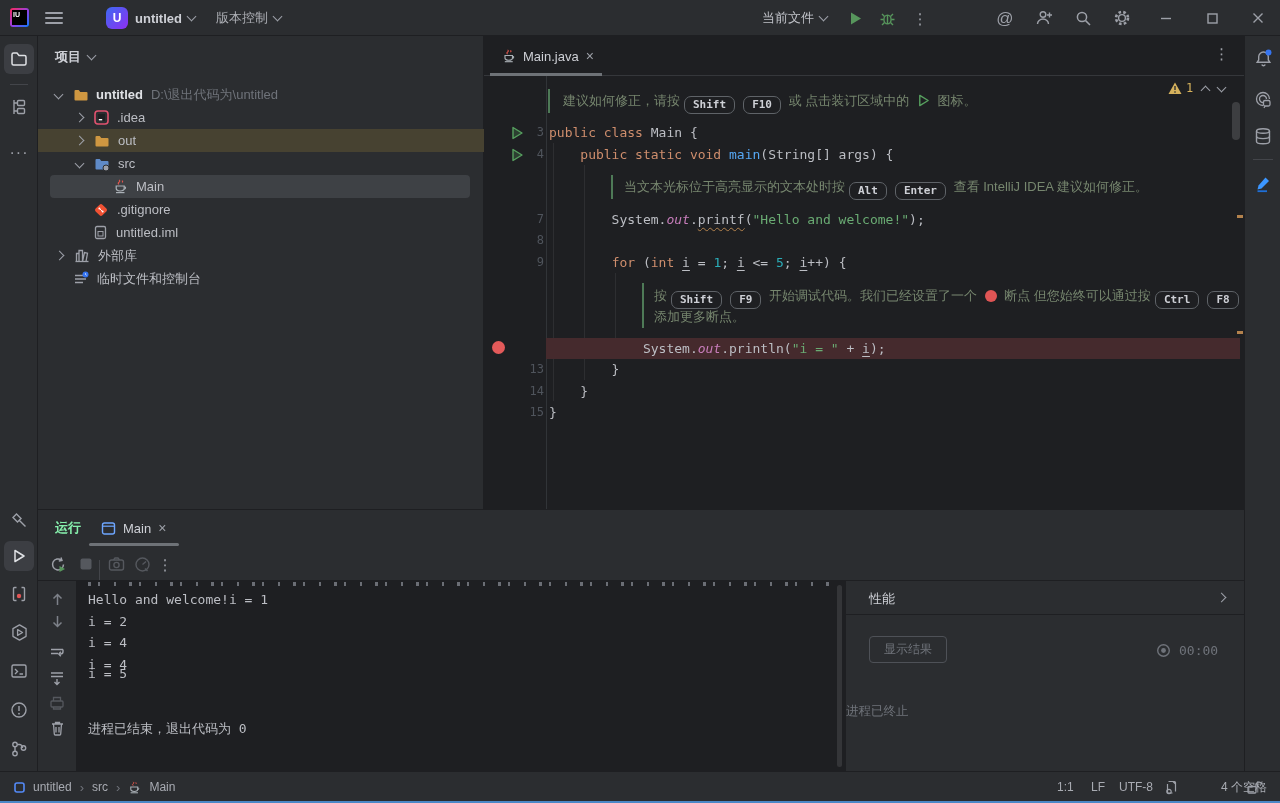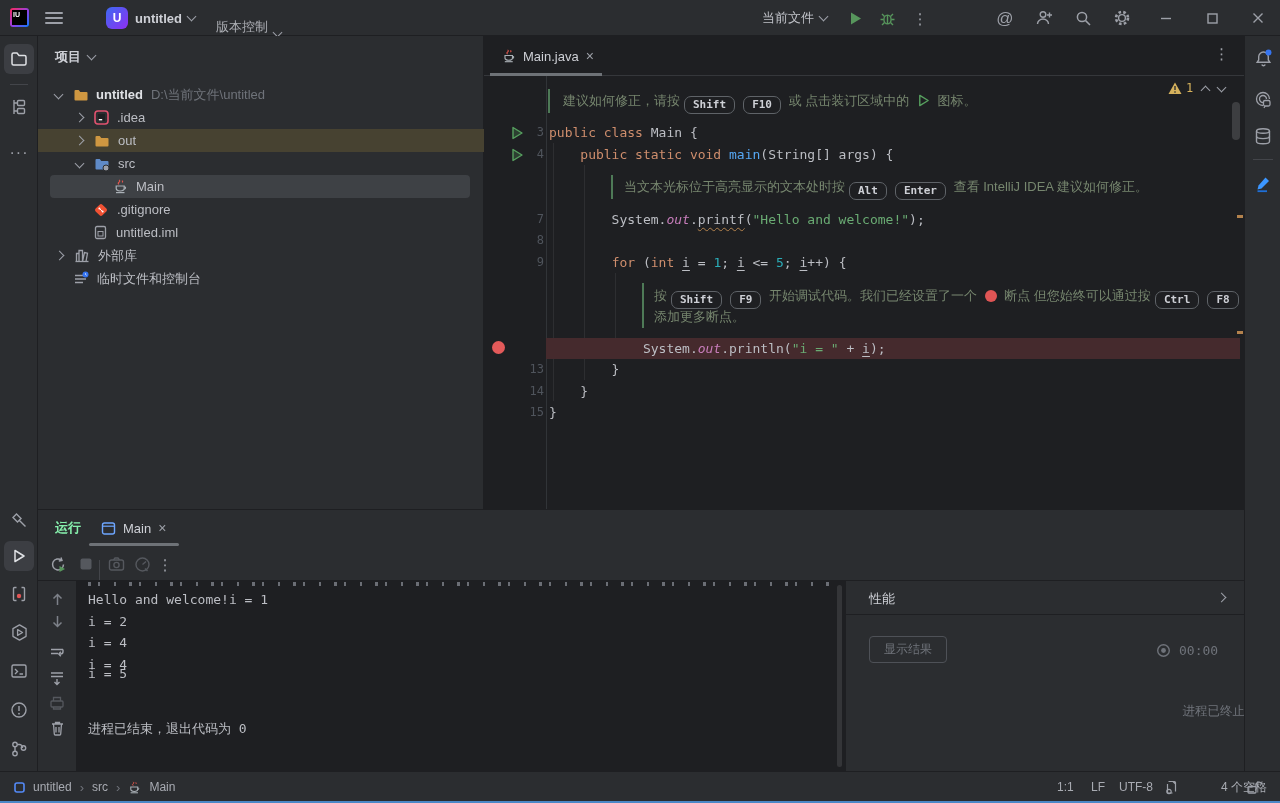--- a/index.html
+++ b/index.html
@@ -97,21 +97,21 @@
     line-height:21.5px; color:#bcbec4; }
   .clipped { position:absolute; left:50px; top:0; width:747px; height:4px;
     background:repeating-linear-gradient(90deg,#6b6e75 0 3px,transparent 3px 10px,#6b6e75 10px 12px,transparent 12px 26px,#6b6e75 26px 28px,transparent 28px 41px); }
   .con-vscroll { position:absolute; left:799px; top:4px; width:5px; height:182px; background:rgba(255,255,255,0.10); border-radius:3px; }
   .perf { position:absolute; left:807px; top:71px; width:399px; height:191px; background:#2b2d30; border-left:1px solid #1e1f22; }
   .perf-header { position:absolute; left:0; top:0; width:399px; height:34px; border-bottom:1px solid #1e1f22; }
   .perf-btn { position:absolute; left:23px; top:55px; height:27px; padding:0 14px; border:1px solid #4e5157; border-radius:4px;
     color:#6f737a; font-size:12px; display:flex; align-items:center; background:transparent; }
   .perf-timer { position:absolute; left:310px; top:62px; display:flex; align-items:center; gap:8px; color:#6f737a;
     font-family:"DejaVu Sans Mono",monospace; font-size:13px; }
-  .perf-status { position:absolute; left:0; top:122px; width:399px; text-align:right; color:#6f737a; font-size:12.5px; }
+  .perf-status { position:absolute; left:0; top:122px; width:399px; text-align:left; color:#6f737a; font-size:12.5px; }
 
   
   .statusbar { position:absolute; left:0; top:771px; width:1280px; height:30px; background:#2b2d30;
     border-top:1px solid #1e1f22; color:#a8abb2; font-size:12px; }
   .sb-item { position:absolute; top:0; height:30px; display:flex; align-items:center; }
   .bottom-line { position:absolute; left:0; top:801px; width:1280px; height:2px; background:#4a88c7; }
   .crumb-sep { color:#6f737a; font-size:13px; }
 </style>
 </head>
 <body>
@@ -125,21 +125,21 @@
     <div class="burger">
         <div></div>
         <div></div>
         <div style="margin:0"></div>
       </div>
     <div class="avatar">U</div>
     <div class="tb-text" style="left:135px;">
       <span style="font-weight:bold;color:#ced0d6;">untitled</span>
       <span class="chev"></span>
     </div>
-    <div class="tb-text" style="left:216px;color:#acaeb4;align-items:flex-end;">
+    <div class="tb-text" style="left:216px;color:#acaeb4;">
       <span>版本控制</span>
       <span class="chev"></span>
     </div>
     <div class="tb-text" style="left:762px;">
       <span>当前文件</span>
       <span class="chev"></span>
     </div>
     <div class="tb-icon" style="left:845px;">
       <svg width="15" height="15" viewBox="0 0 15 15">
           <polygon points="3,1.5 13,7.5 3,13.5" fill="#57965c"></polygon>
@@ -265,21 +265,21 @@
 
     <div class="tree-row row-hl-out" style="top:93px;"></div>
     <div class="row-hl-sel"></div>
 
     <div class="tree-row" style="top:47px;">
       <span class="tchev open" style="margin-left:17px;"></span>
       <svg style="margin-left:11px;" width="16" height="16" viewBox="0 0 16 16">
           <path d="M1.5 4 a1 1 0 0 1 1 -1 h3.2 l1.6 2 h6.2 a1 1 0 0 1 1 1 v6.5 a1 1 0 0 1 -1 1 h-11 a1 1 0 0 1 -1 -1 z" fill="#cf9741"></path>
         </svg>
       <span style="margin-left:7px; font-weight:bold; color:#dfe1e5;">untitled</span>
-      <span class="tpath">D:\当前文件\untitled</span>
+      <span class="tpath">D:\退出代码为\untitled</span>
     </div>
 
     <div class="tree-row" style="top:70px;">
       <span class="tchev closed" style="margin-left:38px;"></span>
       <svg style="margin-left:11px;" width="15" height="15" viewBox="0 0 15 15">
         <rect x="1" y="1" width="13" height="13" rx="3" fill="none" stroke="#e0526f" stroke-width="1.6"></rect>
         <rect x="4" y="4" width="7" height="7" fill="#1e1f22"></rect>
           <rect x="4.8" y="9" width="3.4" height="1.4" fill="#fff"></rect>
       </svg>
       <span style="margin-left:8px;text-align:center;">.idea</span>

